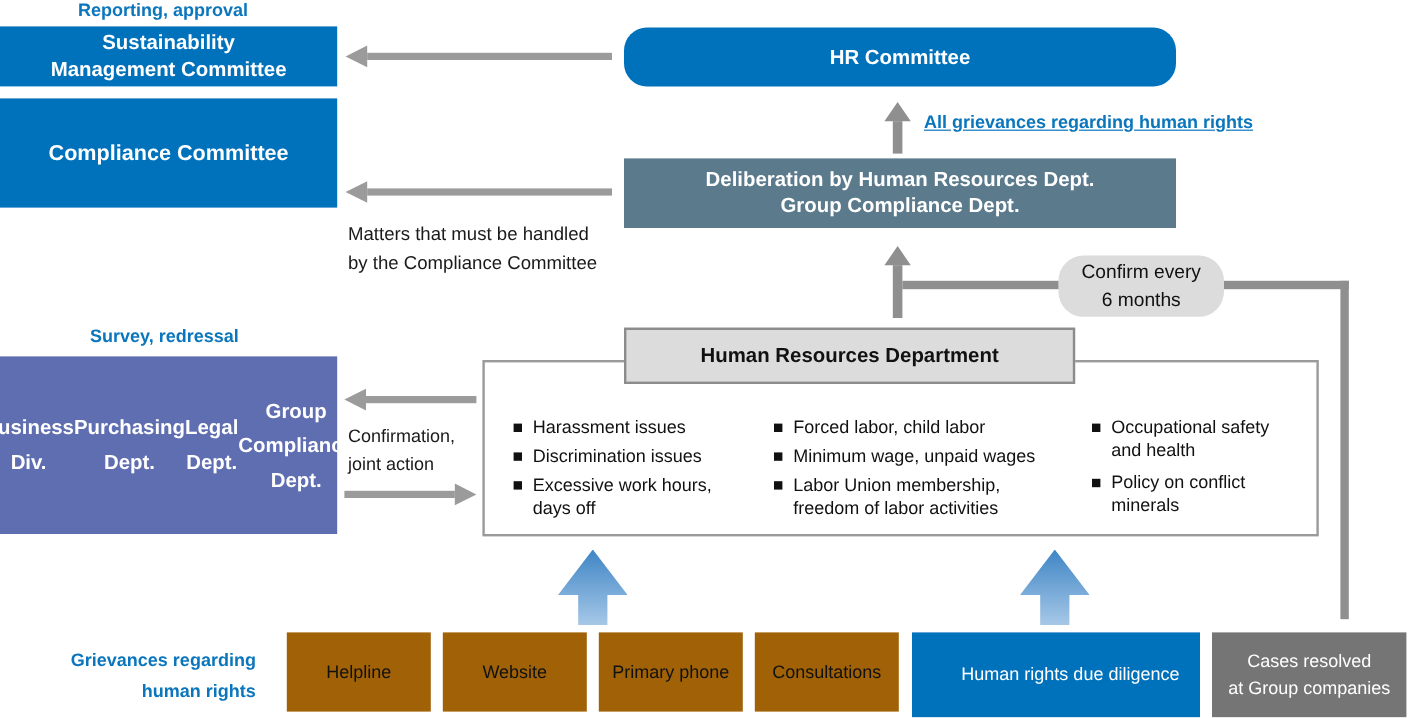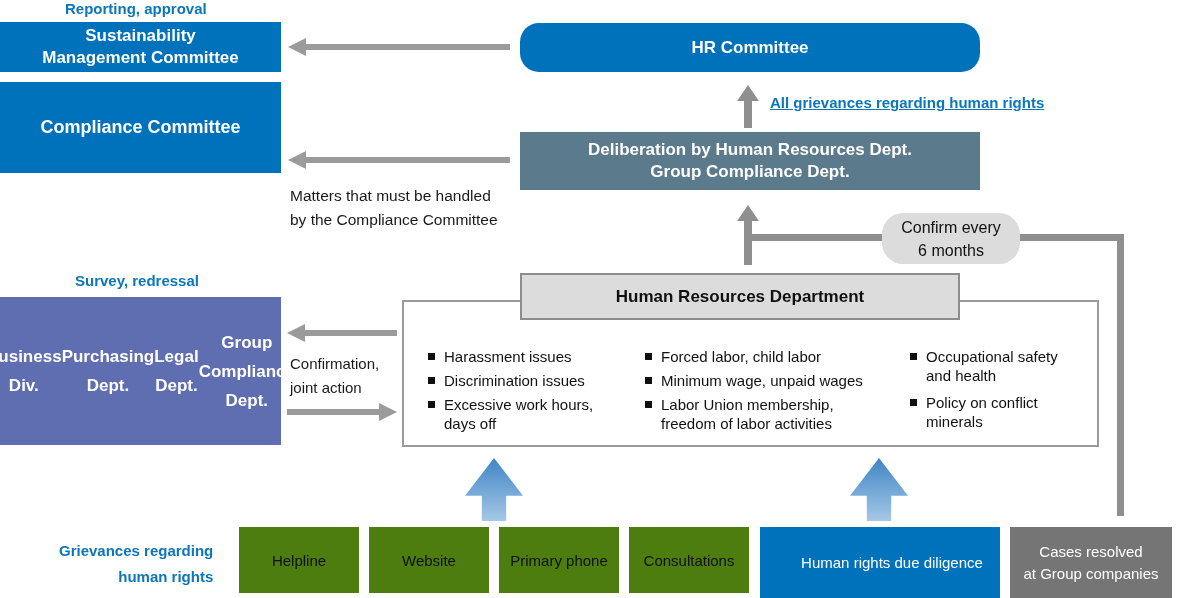--- a/index.html
+++ b/index.html
@@ -9,21 +9,21 @@
   }
   .abs{position:absolute;}
   .box{
     position:absolute;display:flex;align-items:center;justify-content:center;
     text-align:center;white-space:pre-line;box-sizing:border-box;
   }
   .blue{background:#0072bc;color:#fff;font-weight:bold;}
   .slate{background:#5b7a8c;color:#fff;font-weight:bold;}
   .purple{background:#5f6db1;color:#fff;font-weight:bold;}
   .lgray{background:#dcdcdc;color:#111;}
-  .cgray{background:#4d7c0f;color:#111;}
+  .cgray{background:#a16207;color:#111;}
   .dgray{background:#757575;color:#fff;}
   .bluetxt{color:#0b76bc;font-weight:bold;white-space:pre-line;text-align:right;}
   .blktxt{color:#1a1a1a;white-space:pre-line;}
   
   .hshaft{position:absolute;height:6px;background:#9b9b9b;}
   .hshaft.al::before{content:"";position:absolute;left:-18px;top:-6.5px;width:0;height:0;
     border-top:9.5px solid transparent;border-bottom:9.5px solid transparent;border-right:18px solid #9b9b9b;}
   .hshaft.ar::after{content:"";position:absolute;right:-18px;top:-6.5px;width:0;height:0;
     border-top:9.5px solid transparent;border-bottom:9.5px solid transparent;border-left:18px solid #9b9b9b;}
   
@@ -83,21 +83,21 @@
     <div>Group Compliance Dept.</div>
   </div>
 
   <div class="hshaft al" style="left:305px;top:330px;width:92px;"></div>
   <div class="hshaft ar" style="left:287px;top:409px;width:92px;"></div>
   <div class="abs blktxt" style="left:290px;top:352px;font-size:15px;line-height:24px;">Confirmation,
 joint action</div>
 
   <div class="abs" style="left:402px;top:300px;width:697px;height:147px;border:2px solid #9a9a9a;background:#fff;box-sizing:border-box;"></div>
 
-  <div class="box lgray" style="left:520px;top:273px;width:440px;height:47px;border:2px solid #8c8c8c;font-size:17px;font-weight:bold;z-index:2;">Human Resources Department</div>
+  <div class="box lgray" style="left:520px;top:273px;width:376px;height:47px;border:2px solid #8c8c8c;font-size:17px;font-weight:bold;z-index:2;">Human Resources Department</div>
 
   <div class="issue-col" style="left:428px;top:347px;width:205px;">
     <div class="issue-item">
         <span class="sq"></span>
         <span class="txt">Harassment issues</span>
       </div>
     <div class="issue-item">
         <span class="sq"></span>
         <span class="txt">Discrimination issues</span>
       </div>

